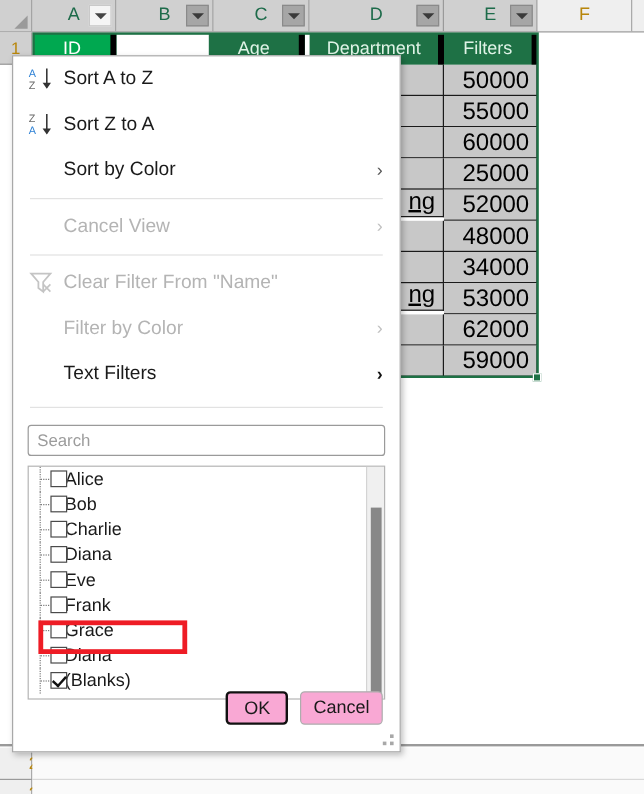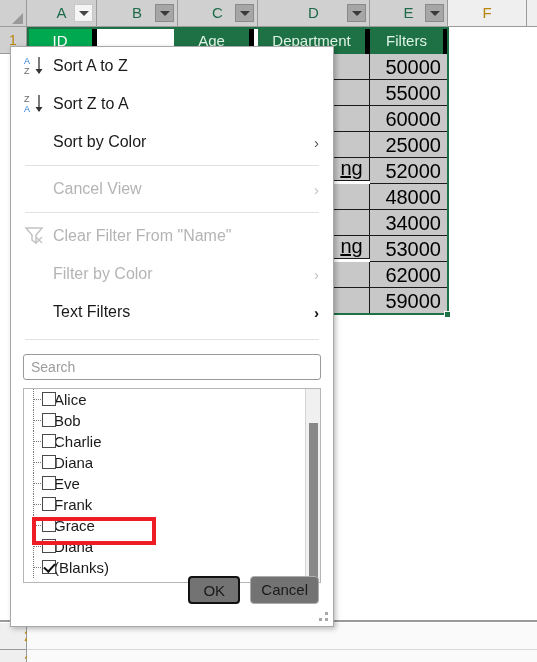--- a/index.html
+++ b/index.html
@@ -88,21 +88,21 @@
   .vscroll{position:absolute;right:0;top:0;width:15px;height:100%;background:#f0f0f0;
     border-left:1px solid #d4d4d4;box-sizing:border-box;}
   .vthumb{position:absolute;left:3px;width:9px;background:#888;}
 
   .redbox{position:absolute;border:4px solid #ee1c25;box-sizing:border-box;
     pointer-events:none;}
 
   .btnrow{position:absolute;left:0;right:0;bottom:22px;display:flex;
     justify-content:flex-end;padding-right:14px;gap:10px;}
   .btn{min-width:52px;height:28px;line-height:26px;text-align:center;font-size:15px;
-    color:#1a1a1a;background:#737373;border:1px solid #adadad;border-radius:4px;
+    color:#1a1a1a;background:#f9a8d4;border:1px solid #adadad;border-radius:4px;
     box-sizing:border-box;padding:0 10px;font-family:"Liberation Sans", sans-serif;}
   .btn.default{border:2px solid #111;font-weight:400;}
   .grip{position:absolute;right:4px;bottom:4px;width:10px;height:10px;}
   .grip i{position:absolute;width:3px;height:3px;background:#a8a8a8;}
 </style>
 </head>
 <body>
 
 <div id="sheet">
 

